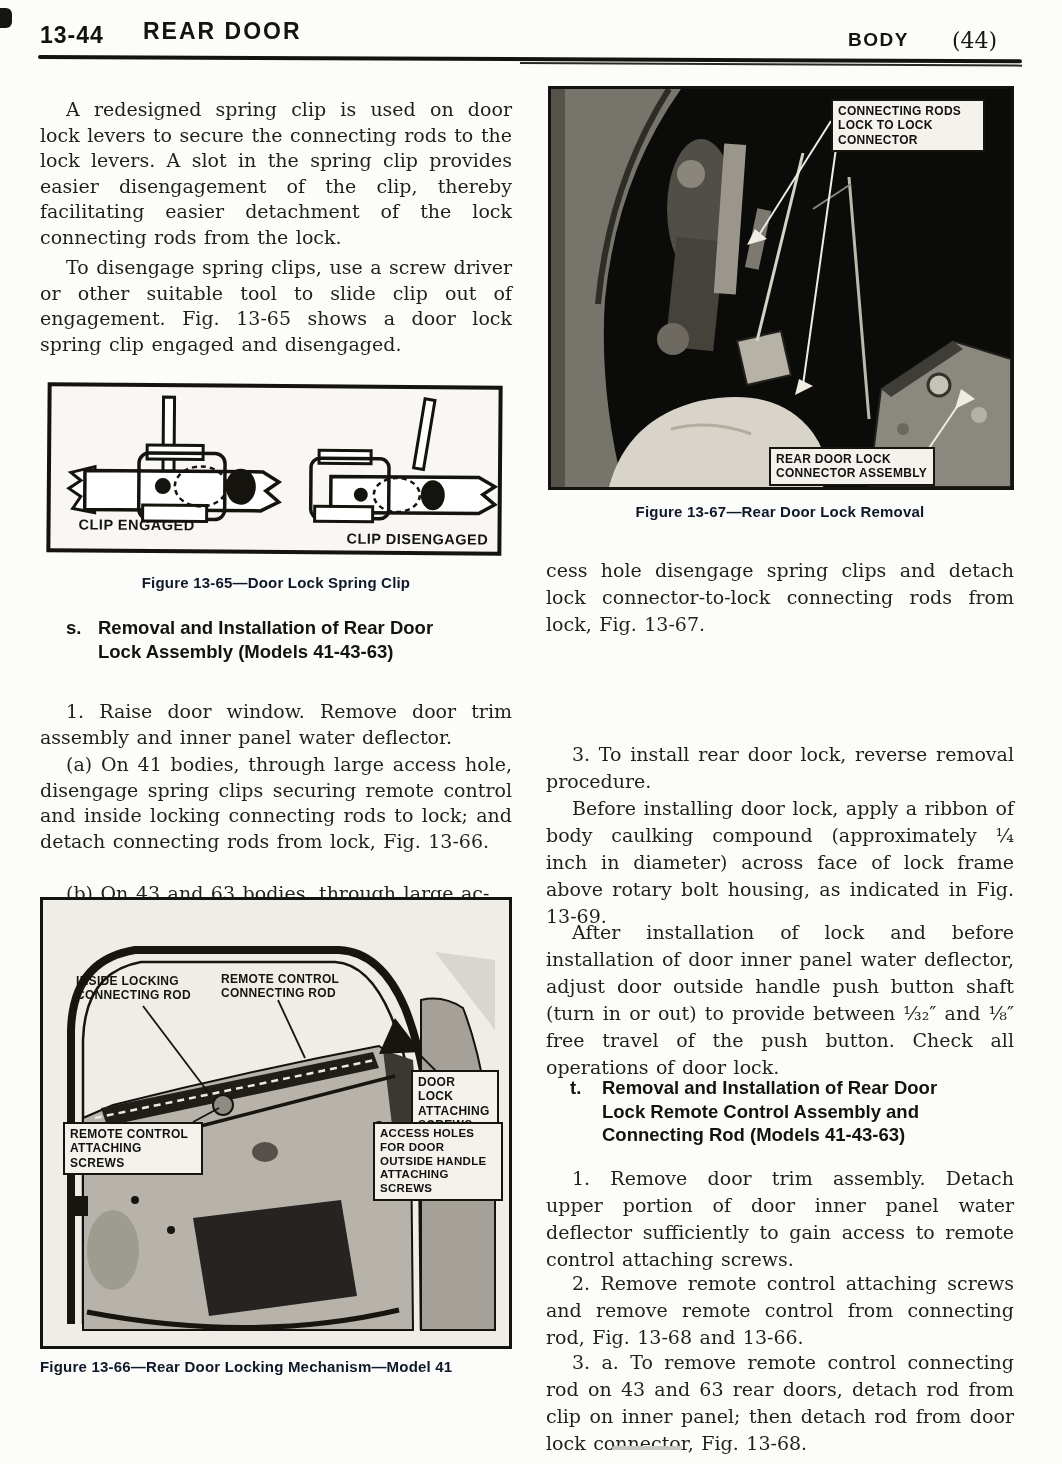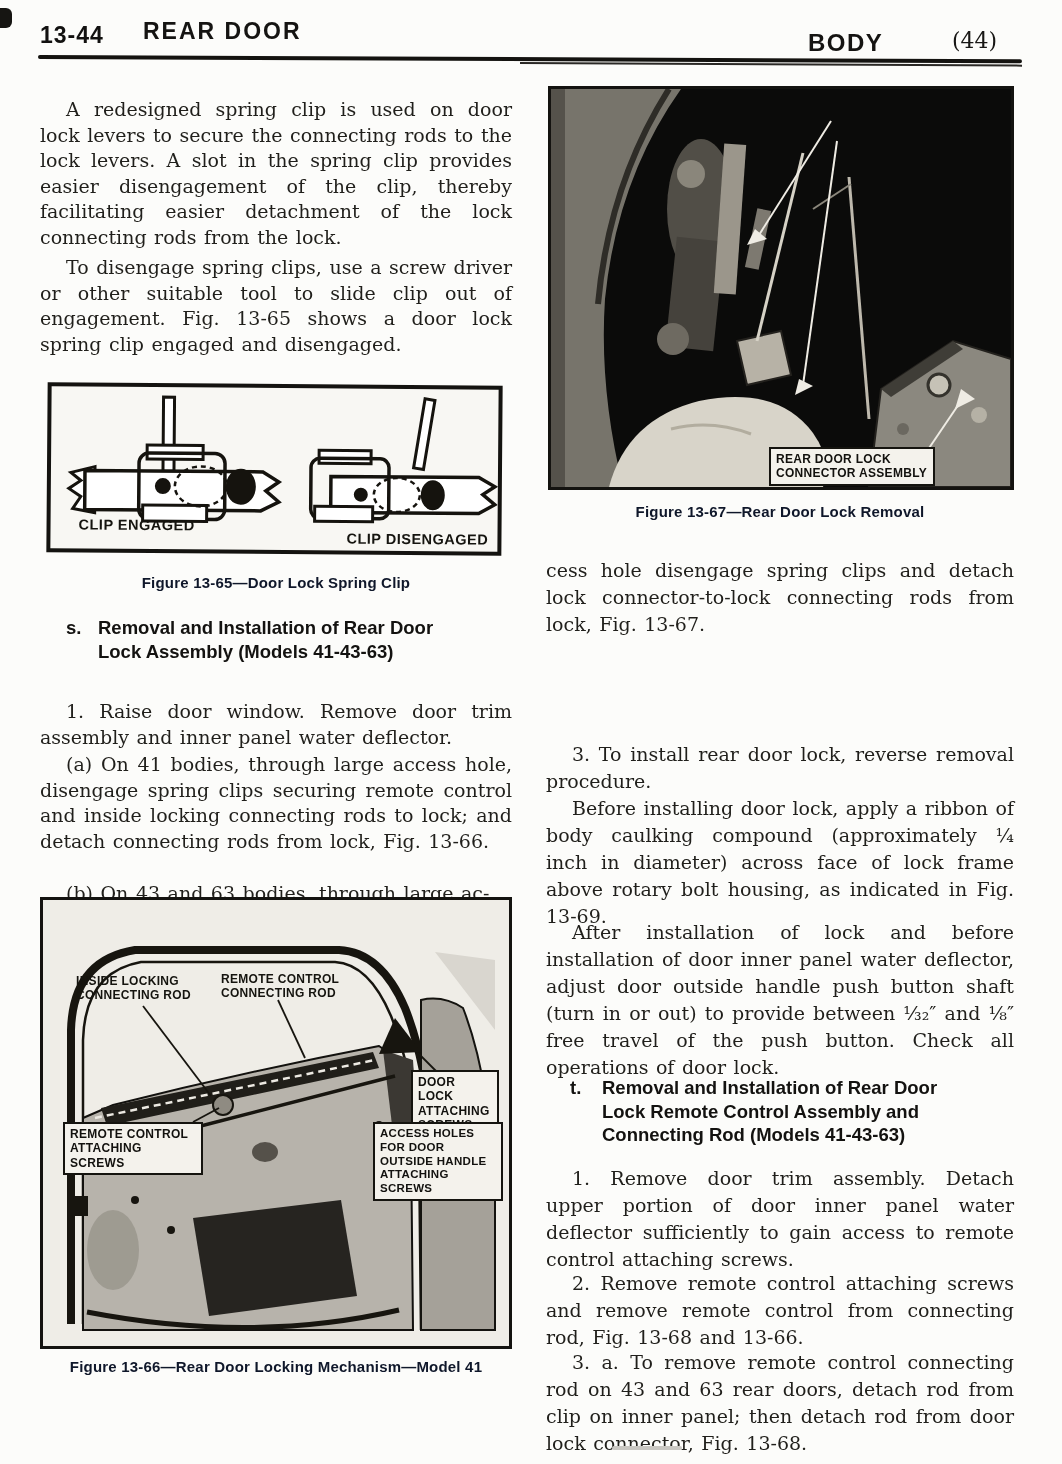--- a/index.html
+++ b/index.html
@@ -11,22 +11,22 @@
   
   .hdr-num{
     position:absolute;left:40px;top:22px;
     font-family:"Liberation Sans",sans-serif;font-weight:900;font-size:23px;letter-spacing:1px;color:#121110;
   }
   .hdr-title{
     position:absolute;left:143px;top:18px;
     font-family:"Liberation Sans",sans-serif;font-weight:bold;font-size:23px;letter-spacing:2px;color:#151412;
   }
   .hdr-body{
-    position:absolute;left:808px;top:29px;
-    font-family:"Liberation Sans",sans-serif;font-weight:bold;font-size:24px;letter-spacing:1.5px;color:#151412;
+    position:absolute;left:848px;top:29px;
+    font-family:"Liberation Sans",sans-serif;font-weight:bold;font-size:19px;letter-spacing:1.5px;color:#151412;
   }
   .hdr-page{
     position:absolute;left:952px;top:28px;
     font-family:"DejaVu Serif",serif;font-size:22px;color:#181715;
   }
   .hdr-rule{
     position:absolute;left:38px;top:55px;width:984px;height:4px;background:#141310;
     transform:rotate(0.25deg);transform-origin:left center;border-radius:2px;
   }
   .hdr-rule2{
@@ -169,21 +169,21 @@
         <path d="M388,216 L400,194"></path>
       </g>
       <polygon points="352,118 378,152 336,154" fill="#17150f"></polygon>
     </svg>
     <div class="photo-label light" style="left:33px;top:74px;width:118px;">INSIDE LOCKING CONNECTING ROD</div>
     <div class="photo-label light" style="left:178px;top:72px;width:128px;">REMOTE CONTROL CONNECTING ROD</div>
     <div class="photo-label boxed" style="left:20px;top:222px;width:126px;">REMOTE CONTROL ATTACHING SCREWS</div>
     <div class="photo-label boxed" style="left:368px;top:170px;width:74px;">DOOR LOCK ATTACHING SCREWS</div>
     <div class="photo-label boxed" style="left:330px;top:222px;width:116px;font-size:11.5px;">ACCESS HOLES FOR DOOR OUTSIDE HANDLE ATTACHING SCREWS</div>
   </div>
-  <div class="fig-caption" style="left:40px;top:1358px;width:472px;text-align:center;">Figure 13-66—Rear Door Locking Mechanism—Model 41</div>
+  <div class="fig-caption" style="left:40px;top:1358px;width:472px;">Figure 13-66—Rear Door Locking Mechanism—Model 41</div>
 
   <div class="figure-photo" style="left:548px;top:86px;width:460px;height:398px;">
     <svg width="460" height="398" viewBox="0 0 460 398">
       <rect width="460" height="398" fill="#0b0b0a"></rect>
       <path d="M0,0 L130,0 Q66,90 54,210 Q48,300 72,398 L0,398 Z" fill="#77746b"></path>
       <path d="M118,0 Q58,95 47,215" stroke="#2e2c27" stroke-width="6" fill="none"></path>
       <rect x="0" y="0" width="14" height="398" fill="#55524b"></rect>
 
       <ellipse cx="150" cy="120" rx="34" ry="70" fill="#514e47"></ellipse>
       <rect x="120" y="150" width="48" height="110" fill="#45423c" transform="rotate(6 144 205)"></rect>
@@ -208,20 +208,21 @@
 
       <g stroke="#efece4" stroke-width="2" fill="none">
         <path d="M280,32 L208,146"></path>
         <path d="M286,52 L252,296"></path>
         <path d="M372,368 L414,306"></path>
       </g>
       <polygon points="204,140 216,150 196,156" fill="#efece4"></polygon>
       <polygon points="248,290 262,297 244,306" fill="#efece4"></polygon>
       <polygon points="410,300 424,310 404,320" fill="#efece4"></polygon>
     </svg>
+    <div class="photo-label boxed" style="left:280px;top:10px;width:140px;">CONNECTING RODS LOCK TO LOCK CONNECTOR</div>
     <div class="photo-label boxed" style="left:218px;top:358px;width:152px;">REAR DOOR LOCK CONNECTOR ASSEMBLY</div>
   </div>
   <div class="fig-caption" style="left:546px;top:503px;width:468px;text-align:center;">Figure 13-67—Rear Door Lock Removal</div>
 
   <p class="tblock R" style="top:538px;">cess hole disengage spring clips and detach lock connector-to-lock connecting rods from lock, Fig. 13-67.</p>
   <p class="tblock R ind" style="top:722px;">3. To install rear door lock, reverse removal procedure.</p>
   <p class="tblock R ind" style="top:776px;">Before installing door lock, apply a ribbon of body caulking compound (approximately ¼ inch in diameter) across face of lock frame above rotary bolt housing, as indicated in Fig. 13-69.</p>
   <p class="tblock R ind" style="top:900px;">After installation of lock and before installation of door inner panel water deflector, adjust door outside handle push button shaft (turn in or out) to provide between ¹⁄₃₂″ and ⅛″ free travel of the push button. Check all operations of door lock.</p>
 
   <div class="sec-head" style="left:570px;top:1076px;width:440px;">

